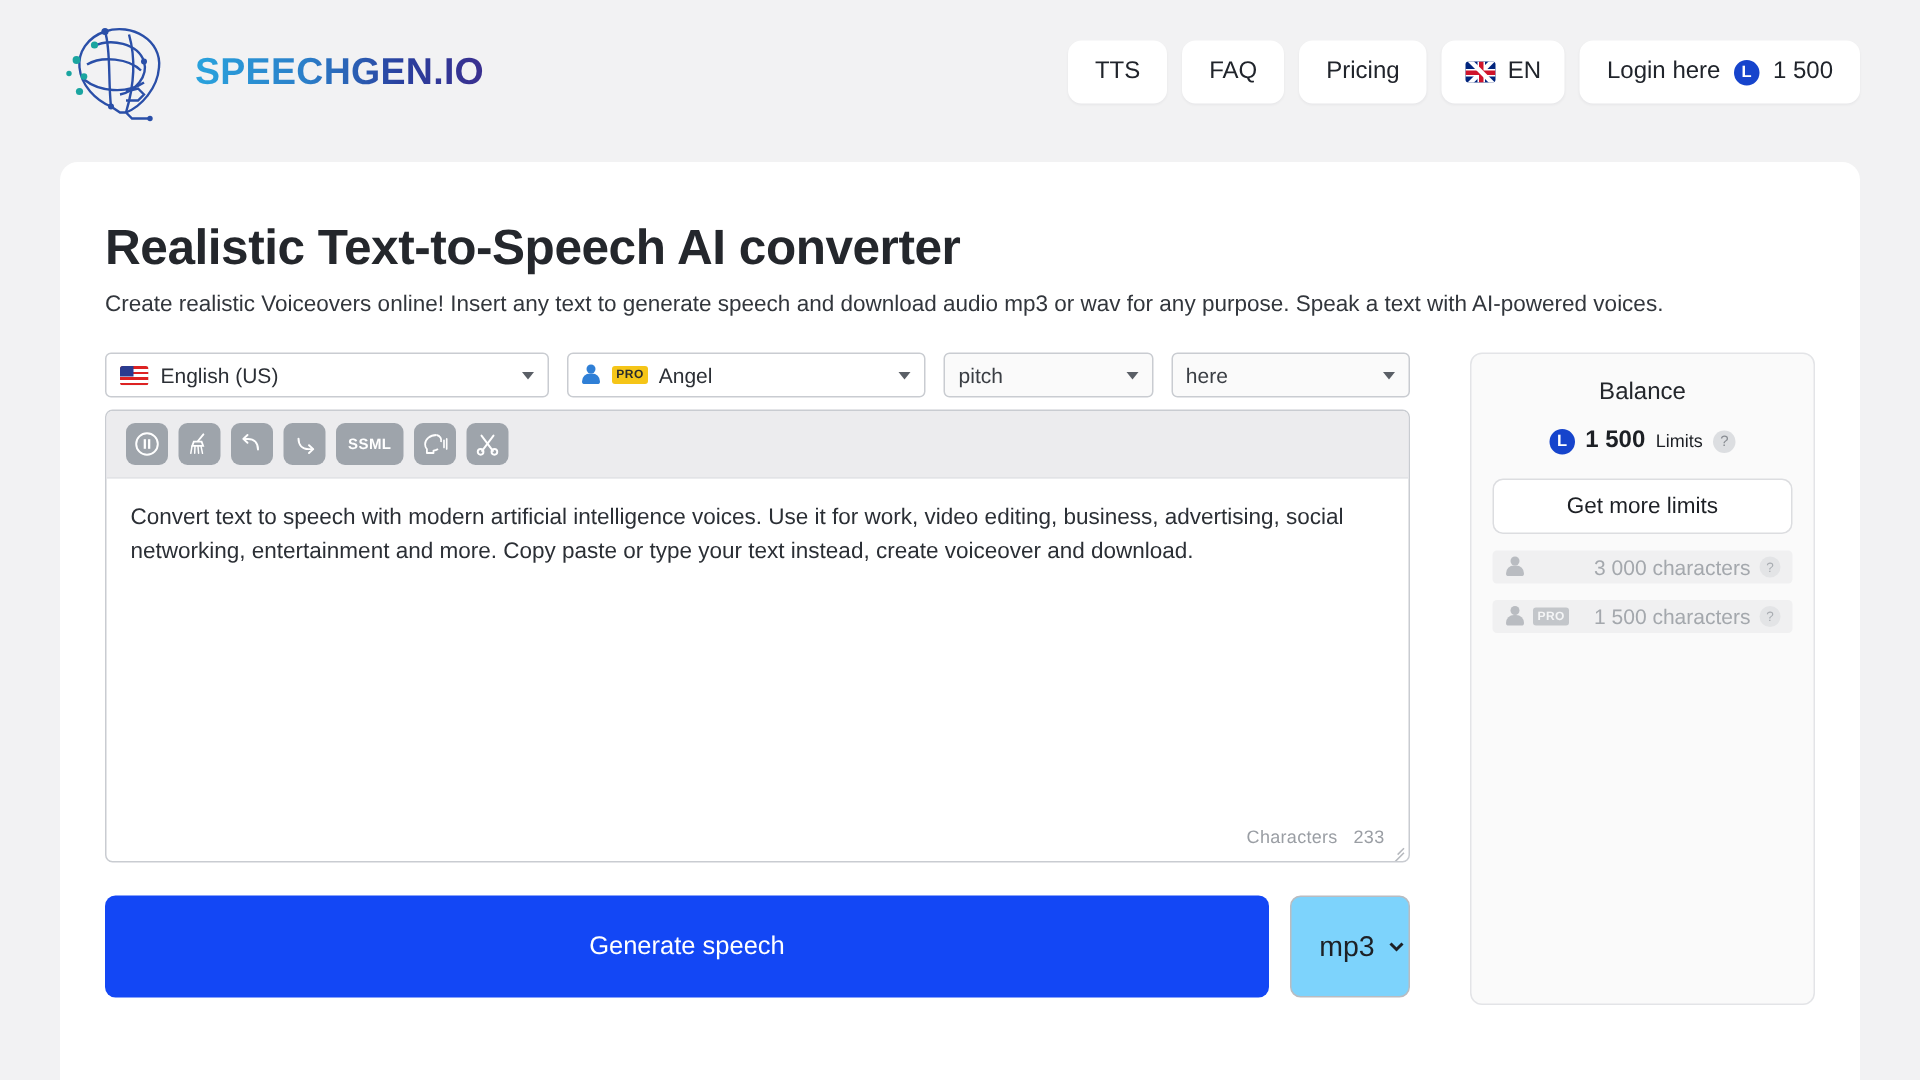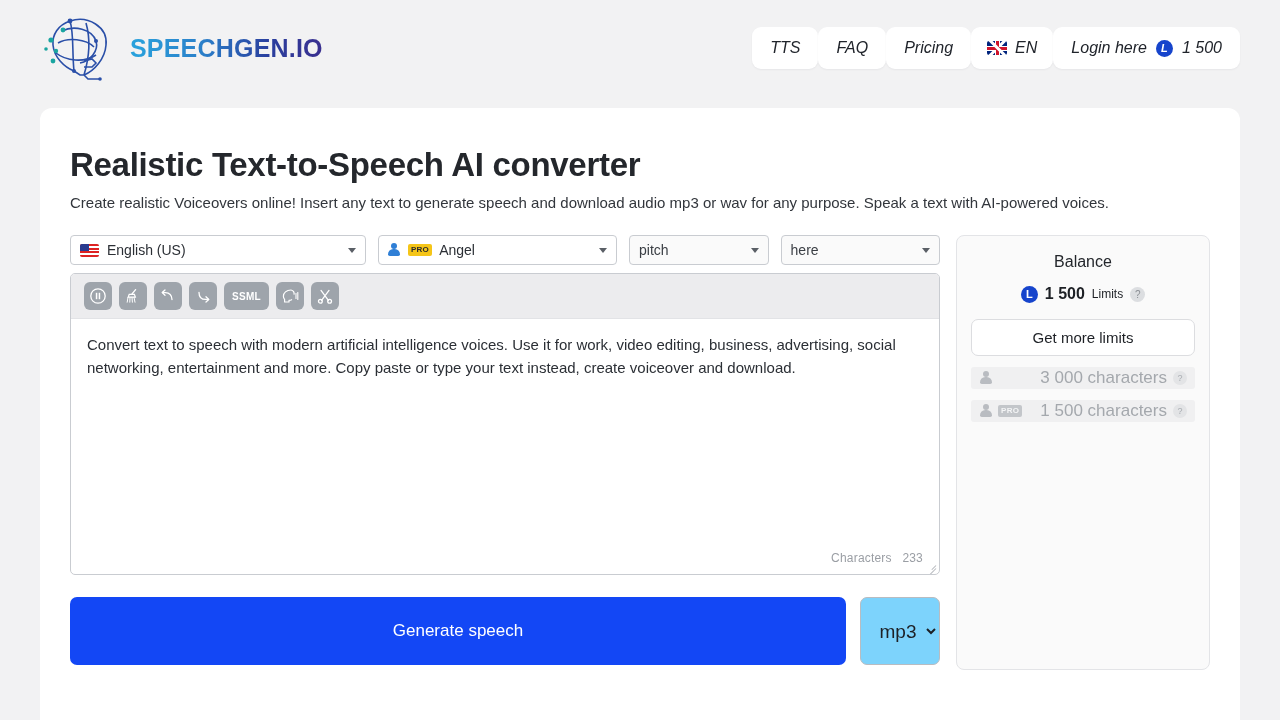--- a/index.html
+++ b/index.html
@@ -21,21 +21,21 @@
   .brand-logo { width: 76px; height: 70px; display: block; }
   .brand-text {
     font-size: 25px;
     font-weight: bold;
     letter-spacing: .2px;
     background: linear-gradient(90deg,#29a3dd 0%,#2b7fc9 38%,#2a3f9e 72%,#3a2f8f 100%);
     -webkit-background-clip: text;
     background-clip: text;
     color: transparent;
   }
-  .nav { margin-left: auto; display: flex; align-items: center; gap: 0; font-style: italic; }
+  .nav { margin-left: auto; display: flex; align-items: center; gap: 10px; }
   .nav-btn {
     background: #fff;
     border-radius: 9px;
     height: 42px;
     display: flex;
     align-items: center;
     justify-content: center;
     padding: 0 18px;
     font-size: 16px;
     color: #20242b;
@@ -245,20 +245,21 @@
   }
 
   
   .panel {
     width: 260px;
     border: 1px solid #e3e4e7;
     border-radius: 8px;
     background: #fafafa;
     padding: 17px 14px;
     height: 435px;
+    margin-left: 24px;
   }
   .panel-title {
     text-align: center;
     font-size: 16px;
     color: #23262b;
   }
   .balance-row {
     margin-top: 14px;
     display: flex; align-items: center; justify-content: center;
     gap: 7px;
@@ -287,21 +288,21 @@
     margin-top: 11px;
     height: 22px;
     display: flex; align-items: center;
     gap: 6px;
     background: #f0f0f1;
     border-radius: 3px;
     padding: 0 8px;
   }
   .lim-row .lim-text {
     margin-left: auto;
-    font-size: 17px;
+    font-size: 14px;
     color: #a4a8ad;
   }
   .lim-row .help-dot { background: #e3e4e6; color: #a9adb2; width: 14px; height: 14px; font-size: 9px; }
 </style>
 </head>
 <body>
 
 <div class="header">
   <div class="brand">
     <svg class="brand-logo" viewBox="0 0 76 70">

